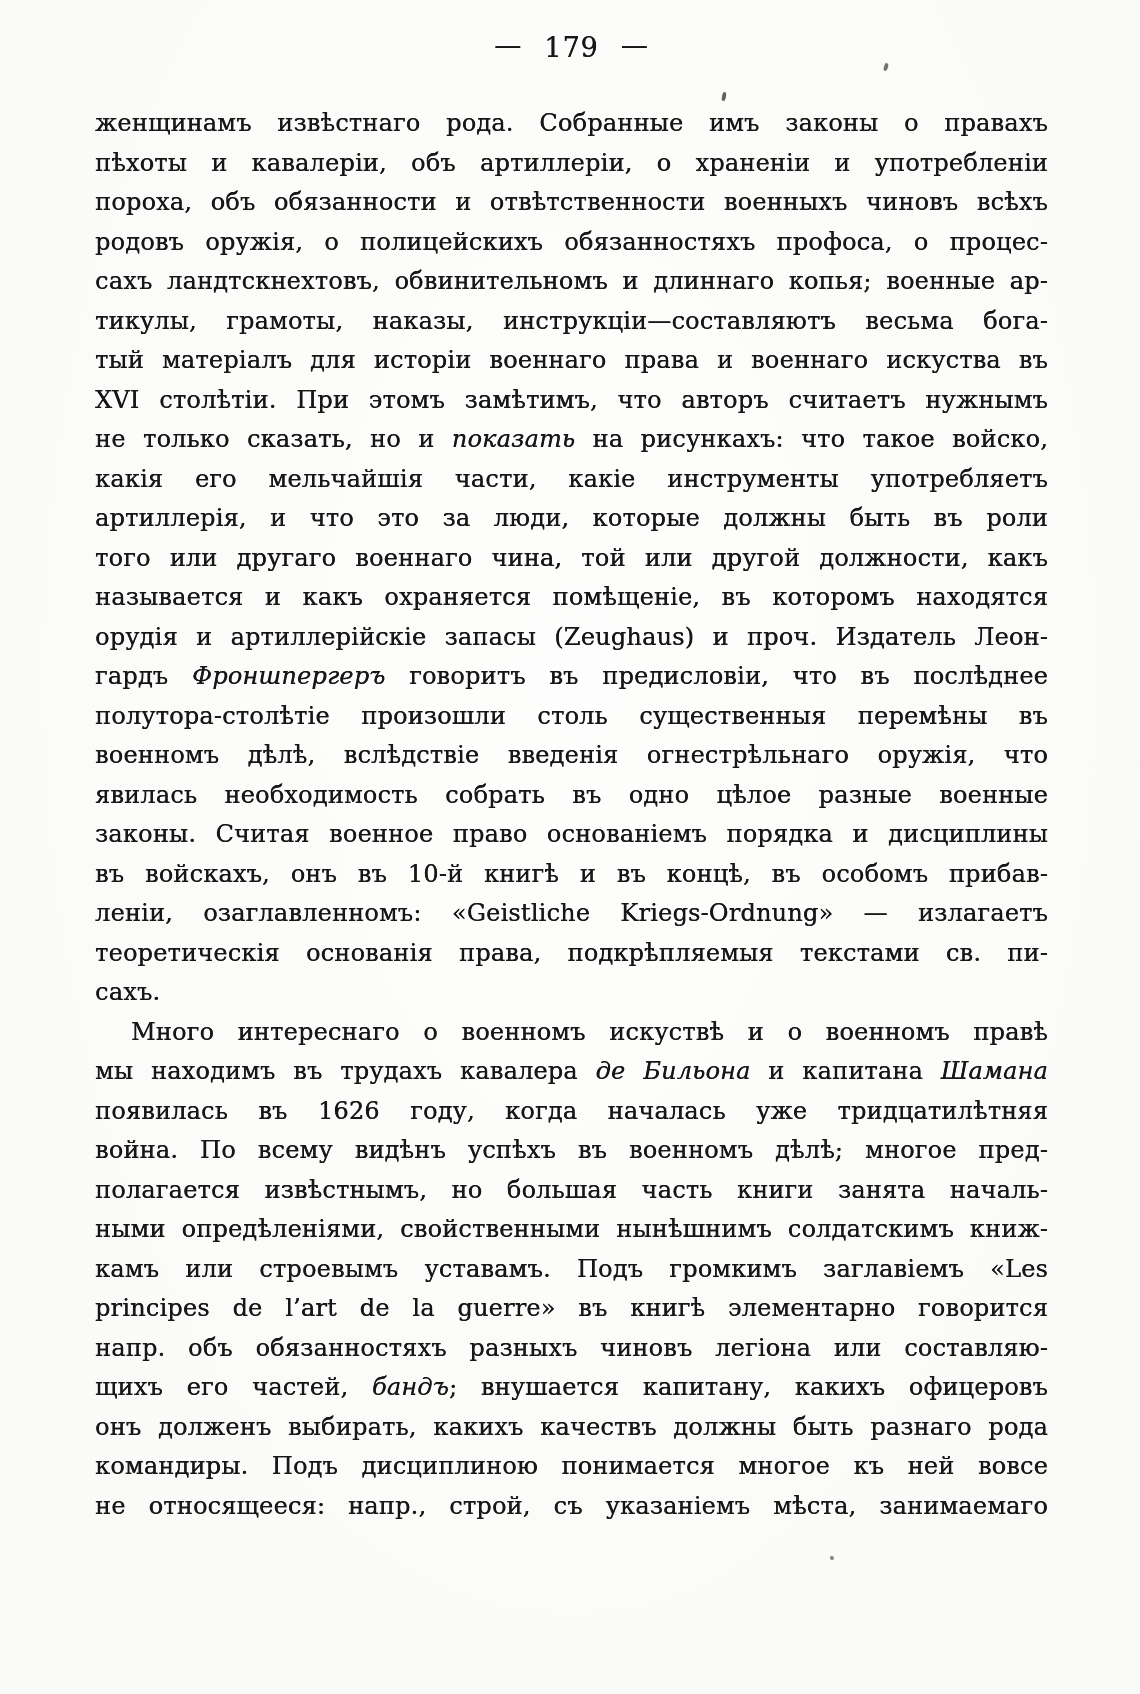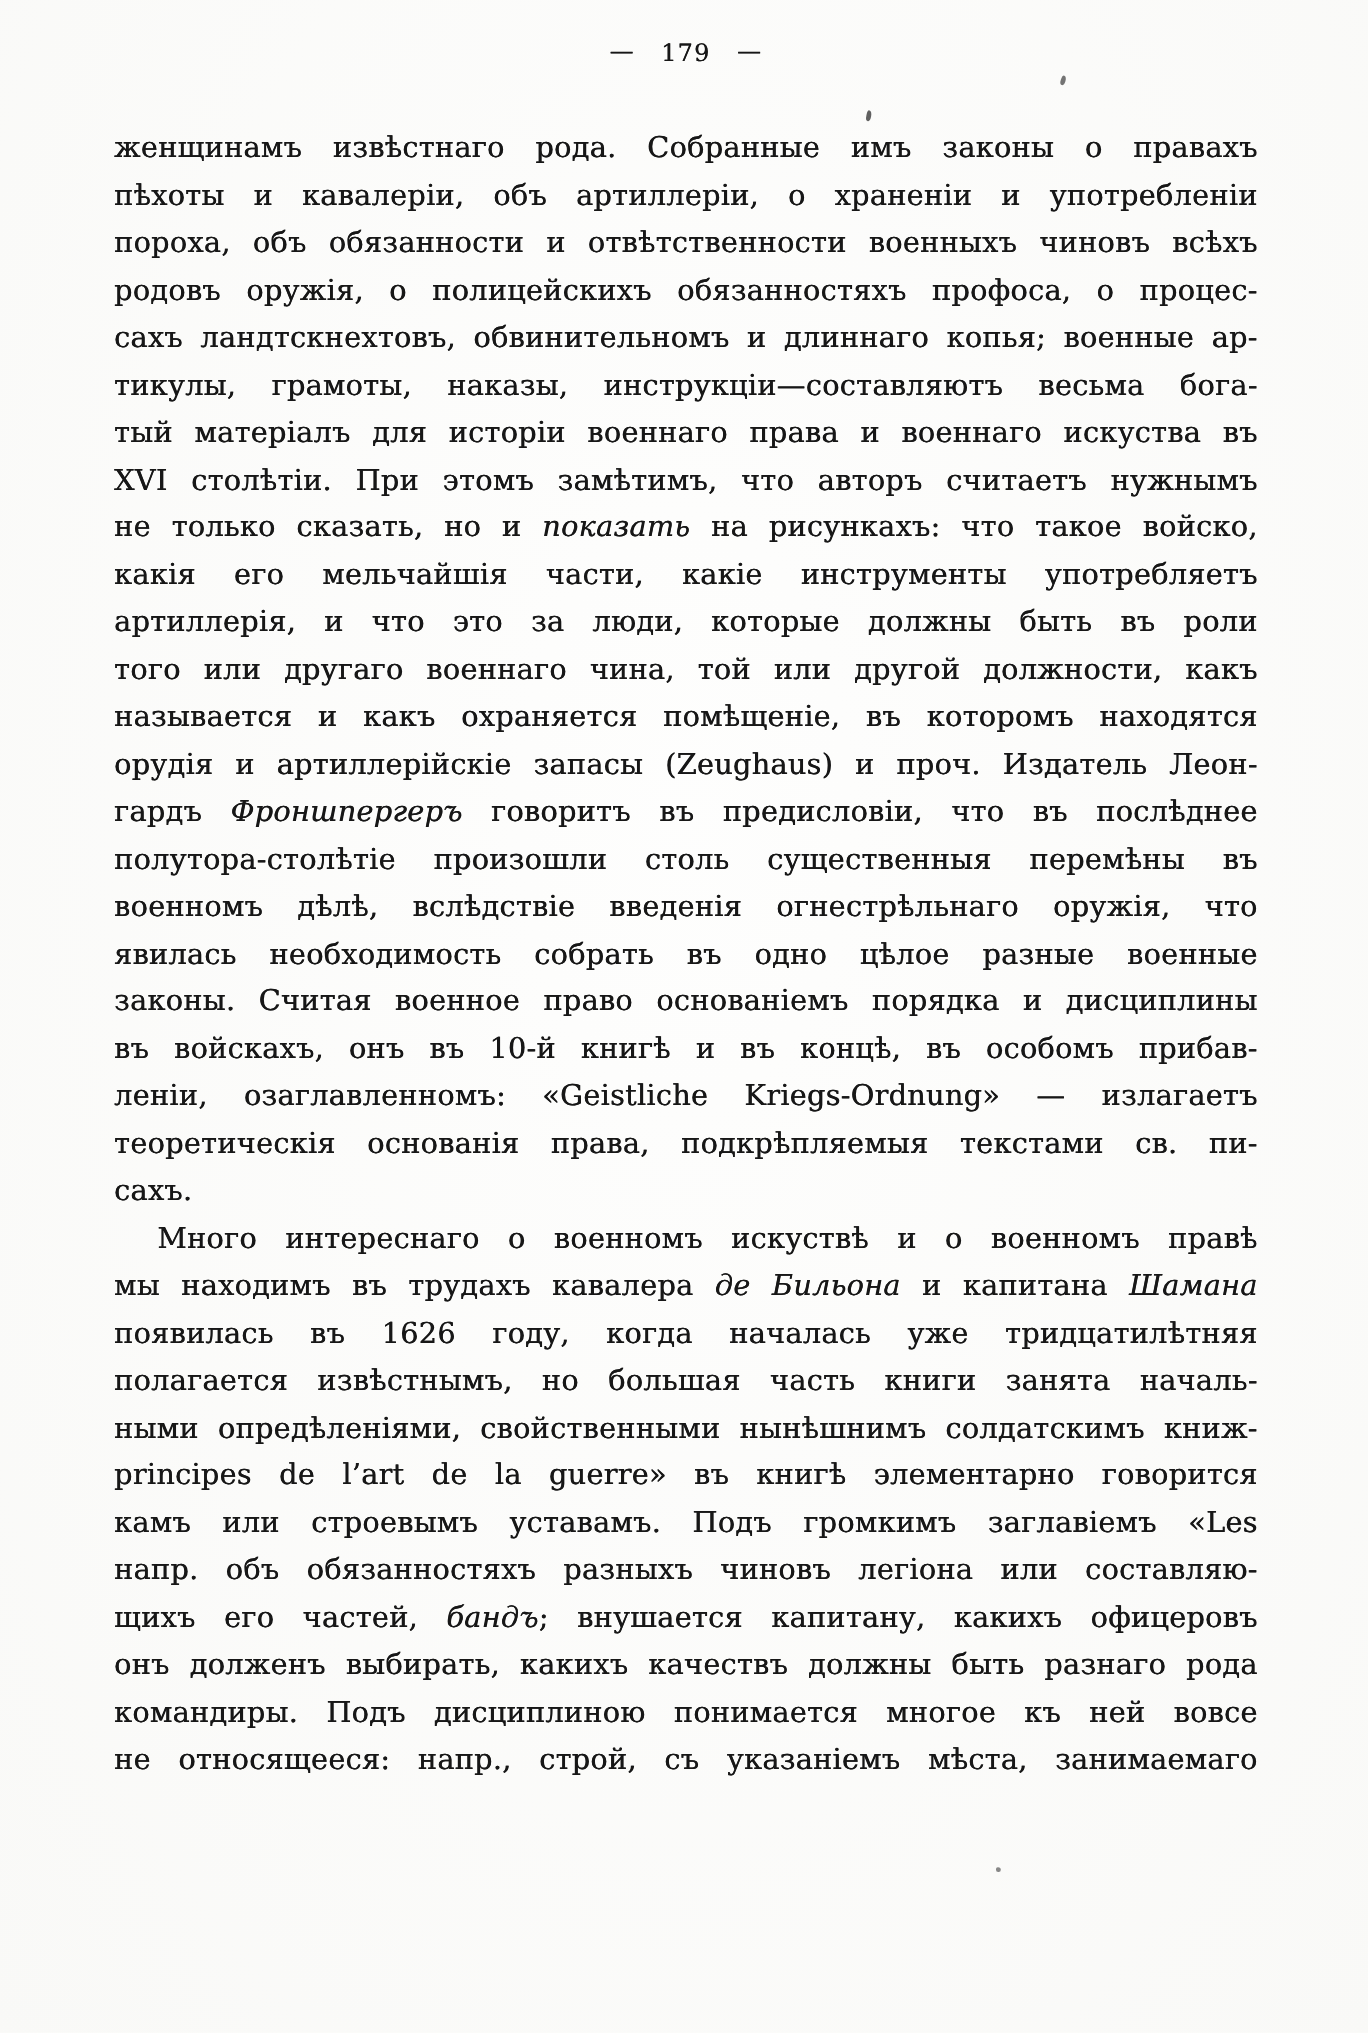--- a/index.html
+++ b/index.html
@@ -21,21 +21,21 @@
     background:
       radial-gradient(ellipse at 50% 40%, rgba(255,255,255,0.6), rgba(0,0,0,0.012)),
       #fcfcfa;
   }
   .page-header {
     position: absolute;
     top: 32px;
     left: 95px;
     width: 953px;
     text-align: center;
-    font-size: 20px;
+    font-size: 27px;
     letter-spacing: 1px;
     white-space: nowrap;
     text-shadow: 0.25px 0 0 currentColor;
   }
   .page-header .dash {
     display: inline-block;
     transform: translateY(-2px);
   }
   .page-header .num {
     margin: 0 22px;
@@ -108,24 +108,25 @@
         <div class="line"><span>законы. Считая военное право основаніемъ порядка и дисциплины</span></div>
         <div class="line"><span>въ войскахъ, онъ въ 10-й книгѣ и въ концѣ, въ особомъ прибав-</span></div>
         <div class="line"><span>леніи, озаглавленномъ: «Geistliche Kriegs-Ordnung» — излагаетъ</span></div>
         <div class="line"><span>теоретическія основанія права, подкрѣпляемыя текстами св. пи-</span></div>
         <div class="line no-justify"><span>сахъ.</span></div>
       </div>
       <div>
         <div class="line indent"><span>Много интереснаго о военномъ искуствѣ и о военномъ правѣ</span></div>
         <div class="line"><span>мы находимъ въ трудахъ кавалера </span><span class="it">де Бильона</span><span> и капитана </span><span class="it">Шамана</span></div>
         <div class="line"><span>появилась въ 1626 году, когда началась уже тридцатилѣтняя</span></div>
+        <div class="line"><span>война. По всему видѣнъ успѣхъ въ военномъ дѣлѣ; многое пред-</span></div>
         <div class="line"><span>полагается извѣстнымъ, но большая часть книги занята началь-</span></div>
         <div class="line"><span>ными опредѣленіями, свойственными нынѣшнимъ солдатскимъ книж-</span></div>
+        <div class="line"><span>камъ или строевымъ уставамъ. Подъ громкимъ заглавіемъ «Les</span></div>
         <div class="line"><span>principes de l’art de la guerre» въ книгѣ элементарно говорится</span></div>
-        <div class="line"><span>камъ или строевымъ уставамъ. Подъ громкимъ заглавіемъ «Les</span></div>
         <div class="line"><span>напр. объ обязанностяхъ разныхъ чиновъ легіона или составляю-</span></div>
         <div class="line"><span>щихъ его частей, </span><span class="it">бандъ</span><span>; внушается капитану, какихъ офицеровъ</span></div>
         <div class="line"><span>онъ долженъ выбирать, какихъ качествъ должны быть разнаго рода</span></div>
         <div class="line"><span>командиры. Подъ дисциплиною понимается многое къ ней вовсе</span></div>
         <div class="line"><span>не относящееся: напр., строй, съ указаніемъ мѣста, занимаемаго</span></div>
       </div>
     </div>
 
   <div class="speck s1"></div>
   <div class="speck s2"></div>

